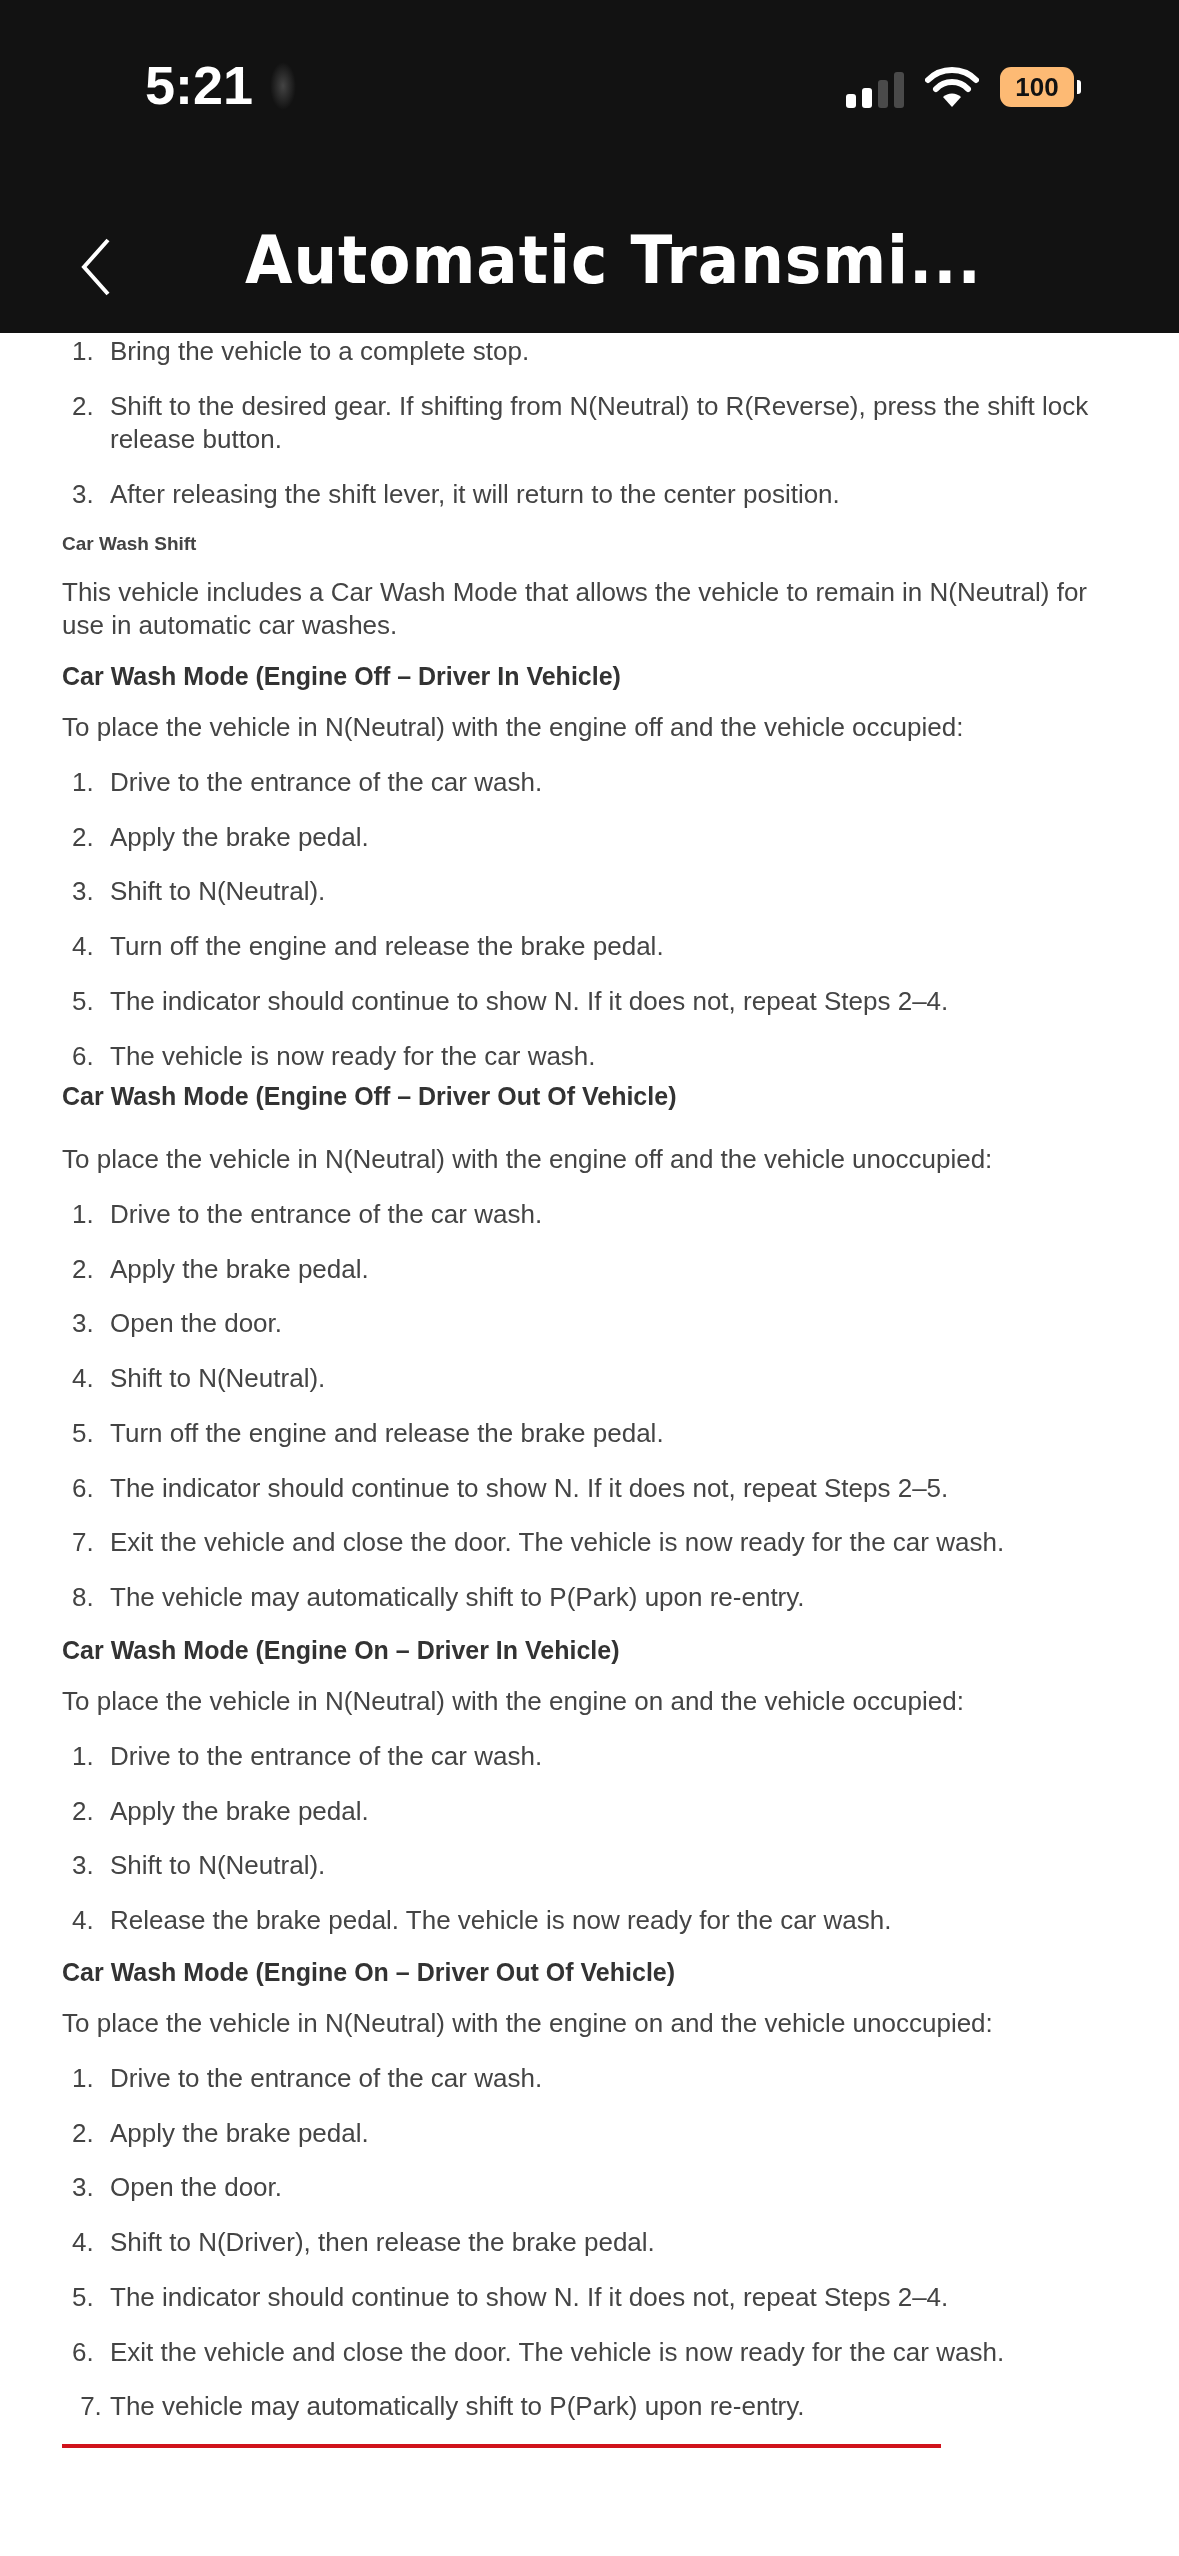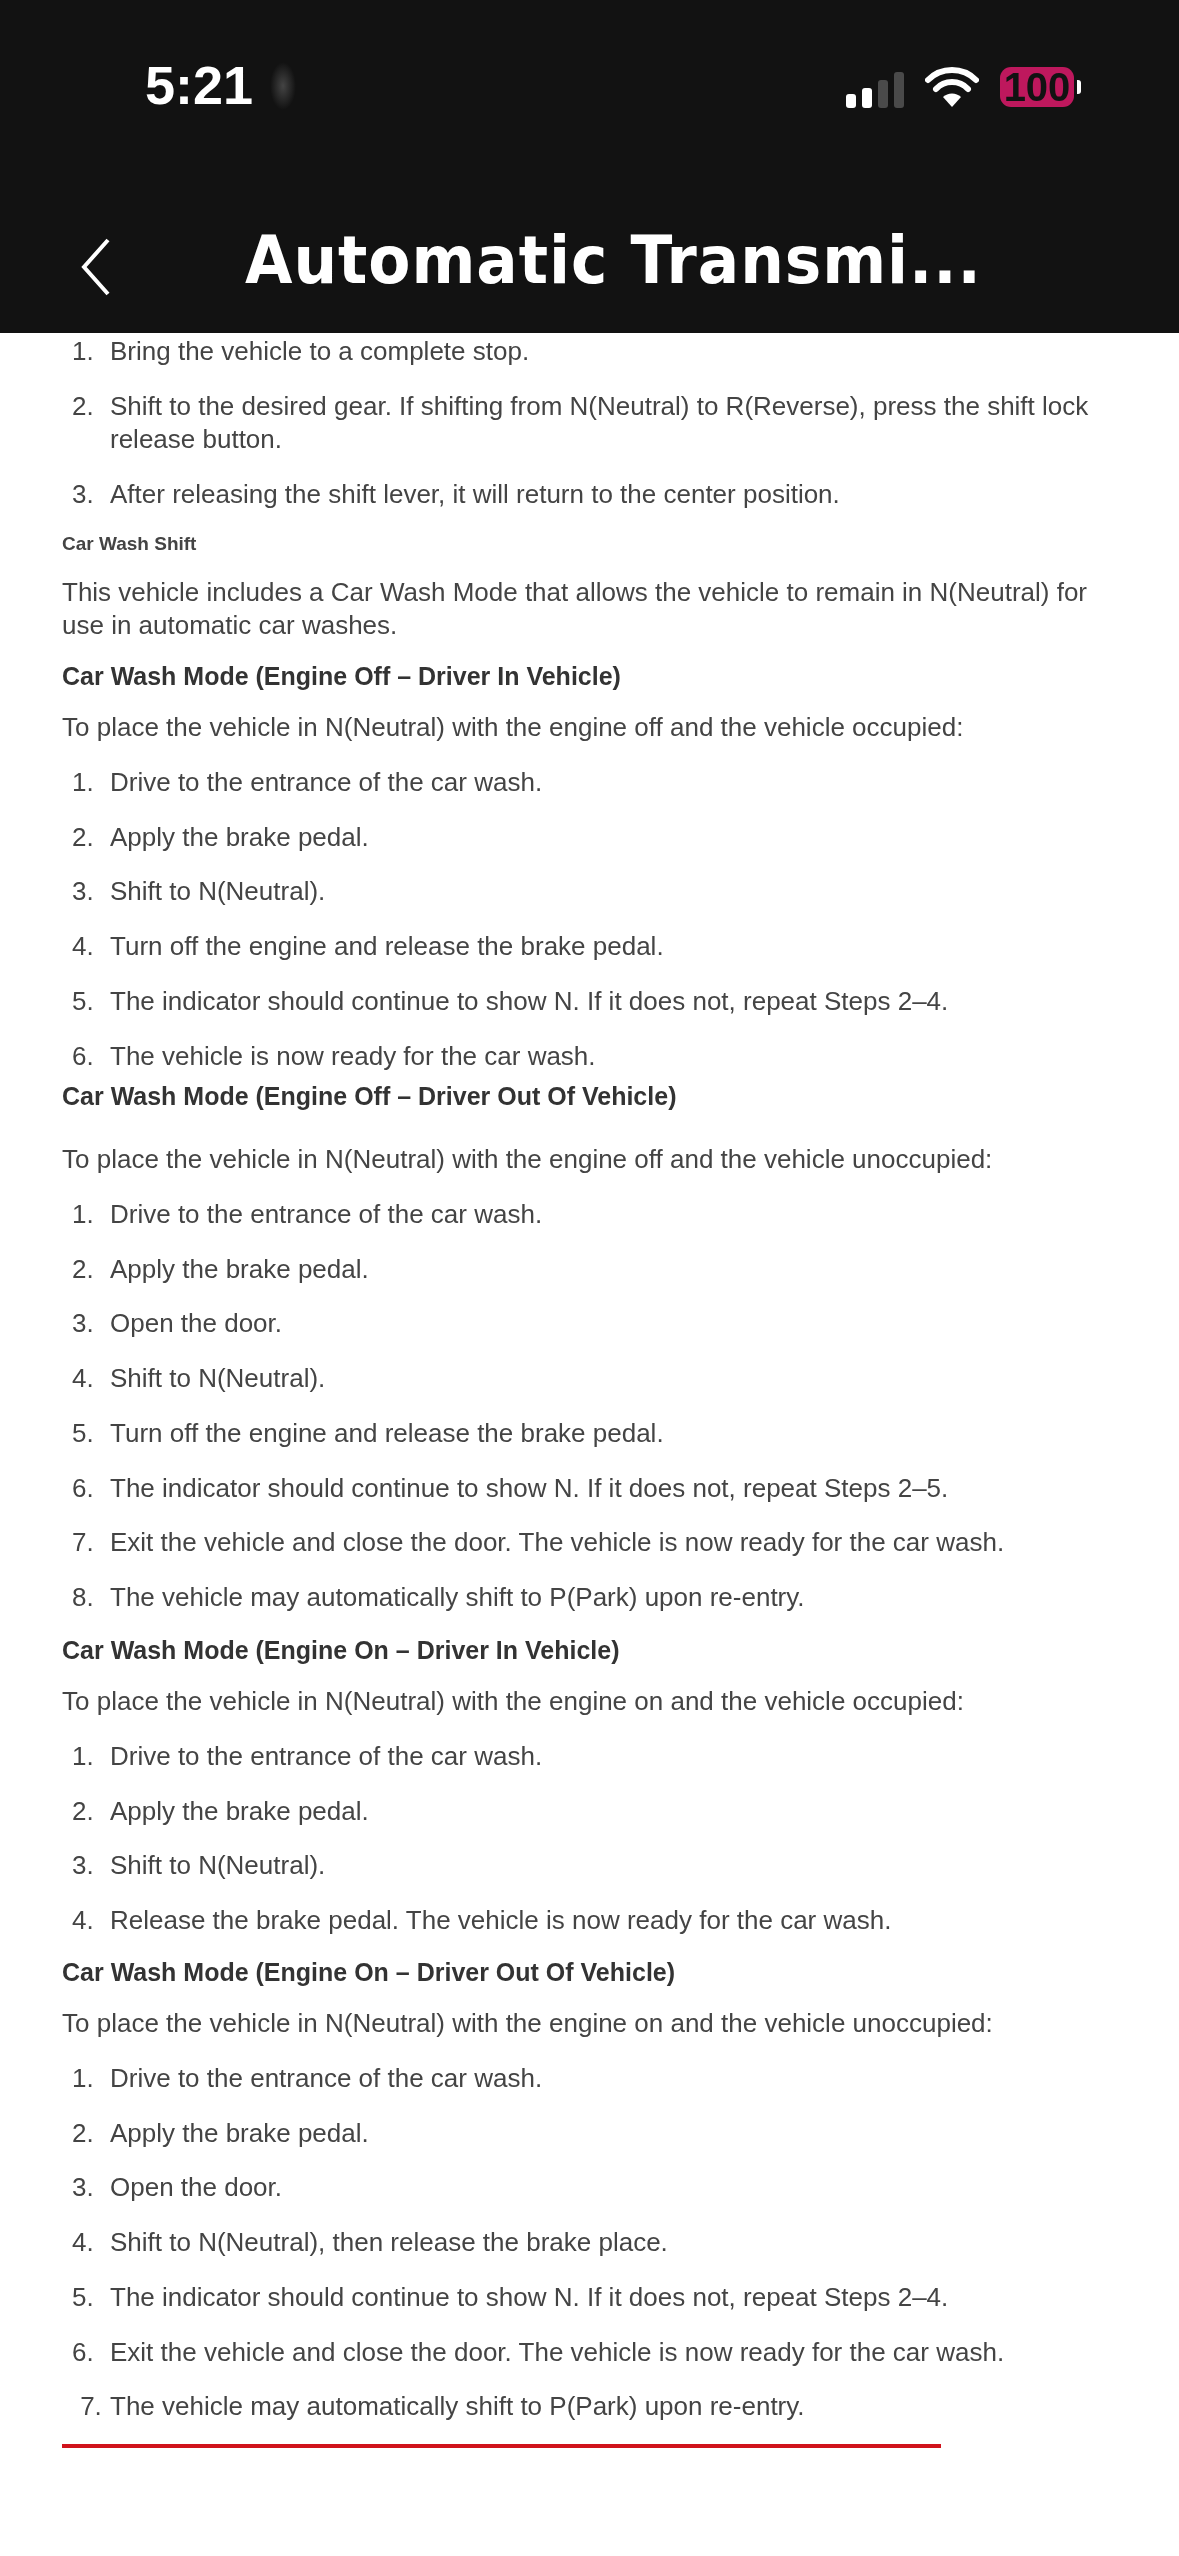--- a/index.html
+++ b/index.html
@@ -19,22 +19,22 @@
   }
   .time-blur {
     position: absolute; left: 270px; top: 62px; width: 26px; height: 48px;
     border-radius: 13px; background: radial-gradient(#444, #121212 70%);
   }
   .signal { position: absolute; left: 846px; top: 68px; width: 60px; height: 40px; }
   .signal span { position: absolute; bottom: 0; width: 10px; border-radius: 3px; }
   .wifi { position: absolute; left: 925px; top: 66px; width: 54px; height: 42px; }
   .battery {
     position: absolute; left: 1000px; top: 67px; width: 74px; height: 40px;
-    background: #be185d; border-radius: 11px; color: #121212;
-    font-size: 40px; font-weight: 700; text-align: center; line-height: 40px;
+    background: #fdba74; border-radius: 11px; color: #121212;
+    font-size: 26px; font-weight: 700; text-align: center; line-height: 40px;
     font-family: "Liberation Sans", sans-serif;
   }
   .battery-tip {
     position: absolute; left: 1077px; top: 80px; width: 4px; height: 14px;
     background: #fff; border-radius: 0 3px 3px 0;
   }
   .back {
     position: absolute; left: 78px; top: 236px; width: 40px; height: 62px; cursor: pointer;
   }
   .title {
@@ -125,20 +125,20 @@
       <div class="line" style="top: 1685px;">To place the vehicle in N(Neutral) with the engine on and the vehicle occupied:</div>
       <div class="line li" style="top: 1740px;"><span class="num">1.</span><span class="txt">Drive to the entrance of the car wash.</span></div>
       <div class="line li" style="top: 1795px;"><span class="num">2.</span><span class="txt">Apply the brake pedal.</span></div>
       <div class="line li" style="top: 1849px;"><span class="num">3.</span><span class="txt">Shift to N(Neutral).</span></div>
       <div class="line li" style="top: 1904px;"><span class="num">4.</span><span class="txt">Release the brake pedal. The vehicle is now ready for the car wash.</span></div>
       <div class="line h" style="top: 1956px;">Car Wash Mode (Engine On – Driver Out Of Vehicle)</div>
       <div class="line" style="top: 2007px;">To place the vehicle in N(Neutral) with the engine on and the vehicle unoccupied:</div>
       <div class="line li" style="top: 2062px;"><span class="num">1.</span><span class="txt">Drive to the entrance of the car wash.</span></div>
       <div class="line li" style="top: 2117px;"><span class="num">2.</span><span class="txt">Apply the brake pedal.</span></div>
       <div class="line li" style="top: 2171px;"><span class="num">3.</span><span class="txt">Open the door.</span></div>
-      <div class="line li" style="top: 2226px;"><span class="num">4.</span><span class="txt">Shift to N(Neutral), then release the brake place.</span></div>
+      <div class="line li" style="top: 2226px;"><span class="num">4.</span><span class="txt">Shift to N(Driver), then release the brake pedal.</span></div>
       <div class="line li" style="top: 2281px;"><span class="num">5.</span><span class="txt">The indicator should continue to show N. If it does not, repeat Steps 2–4.</span></div>
       <div class="line li" style="top: 2336px;"><span class="num">6.</span><span class="txt">Exit the vehicle and close the door. The vehicle is now ready for the car wash.</span></div>
       <div class="line li" style="top: 2390px; text-align: center;"><span class="num">7.</span><span class="txt">The vehicle may automatically shift to P(Park) upon re-entry.</span></div>
     </div>
 
   <div class="redline"></div>
 </div>
 
 </body></html>

